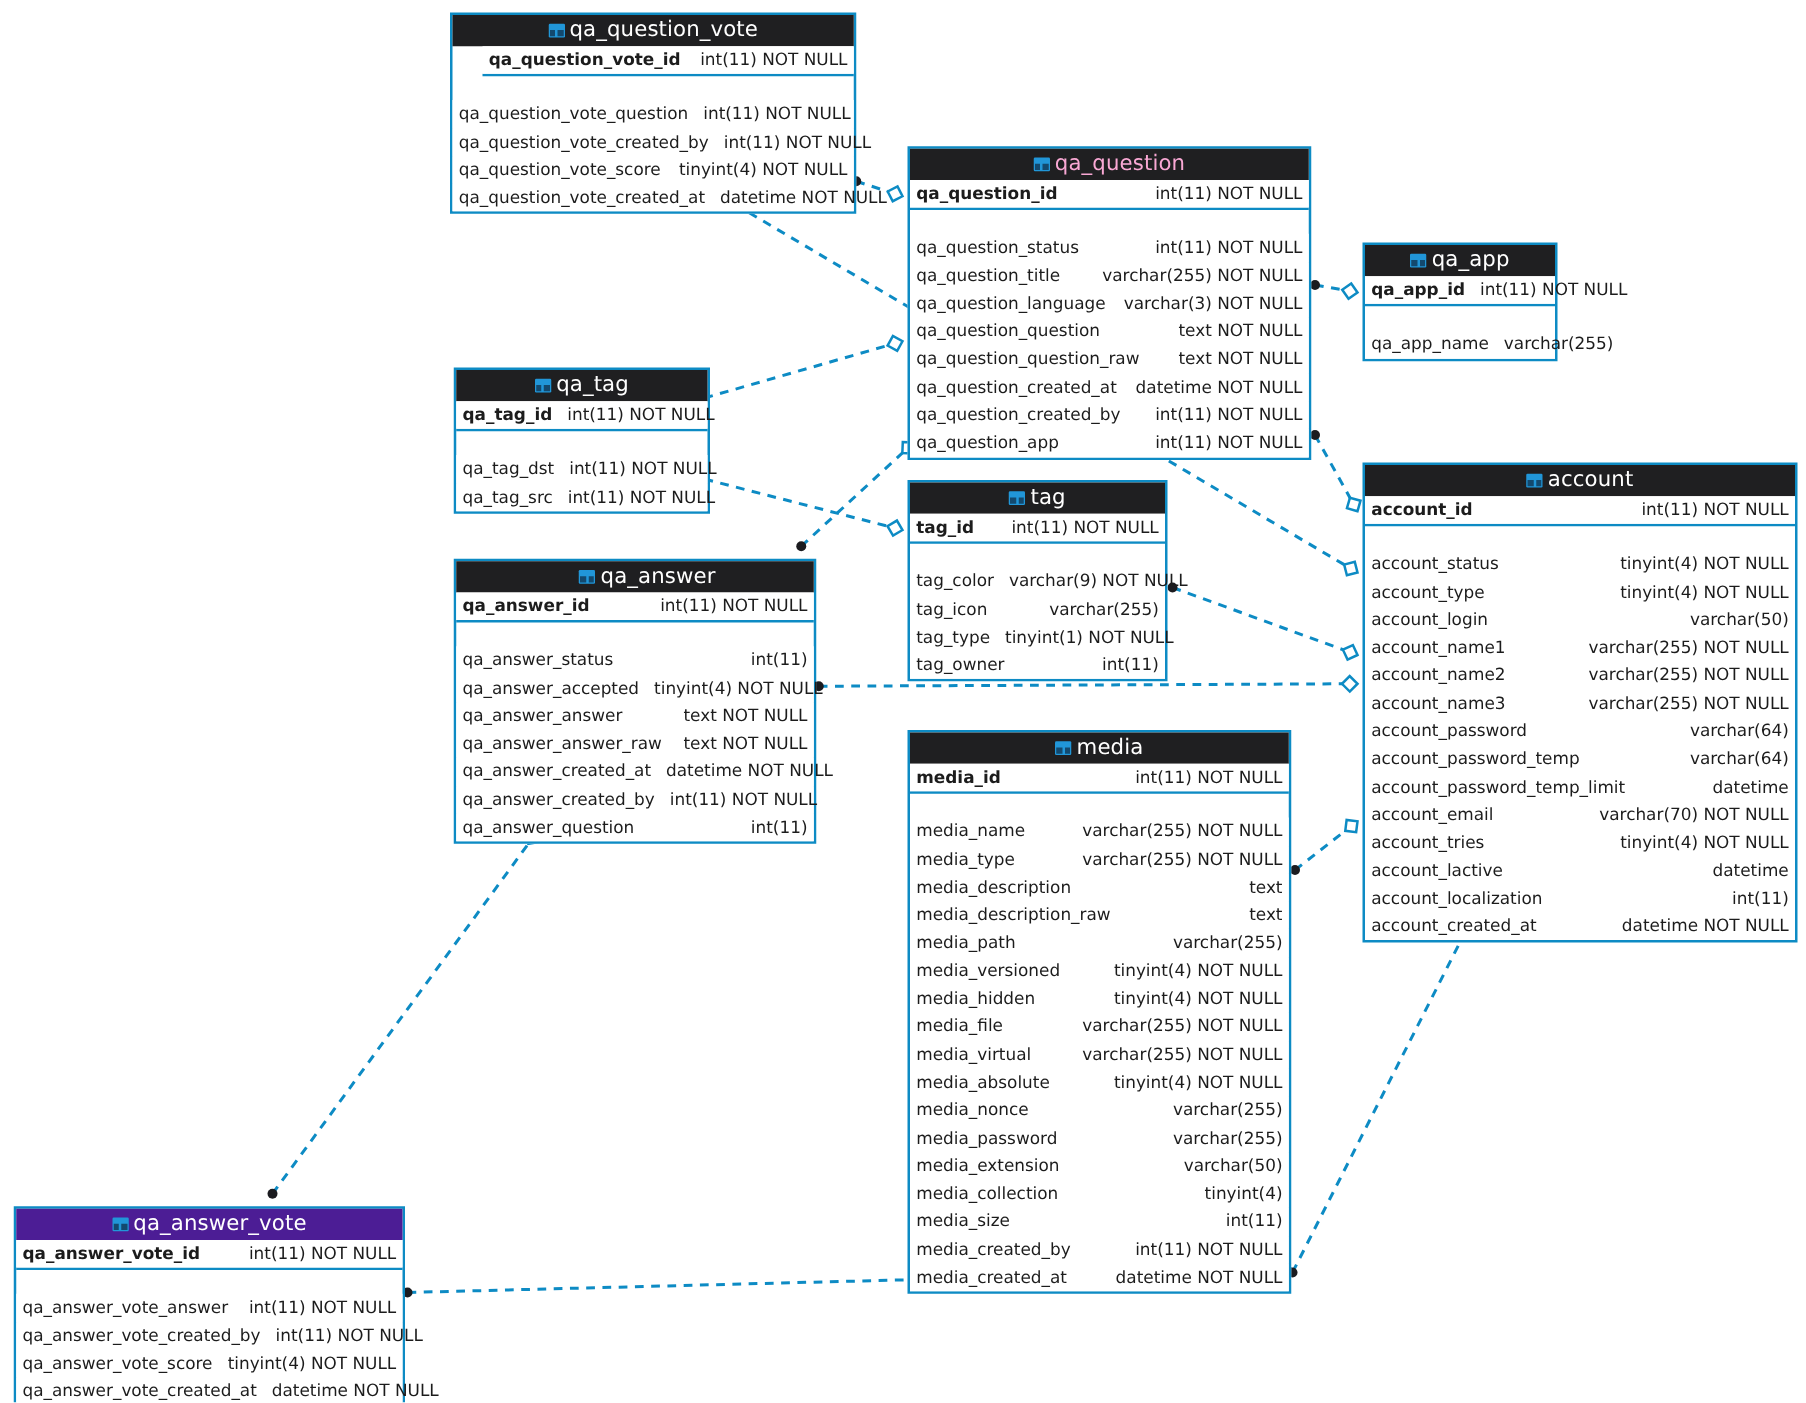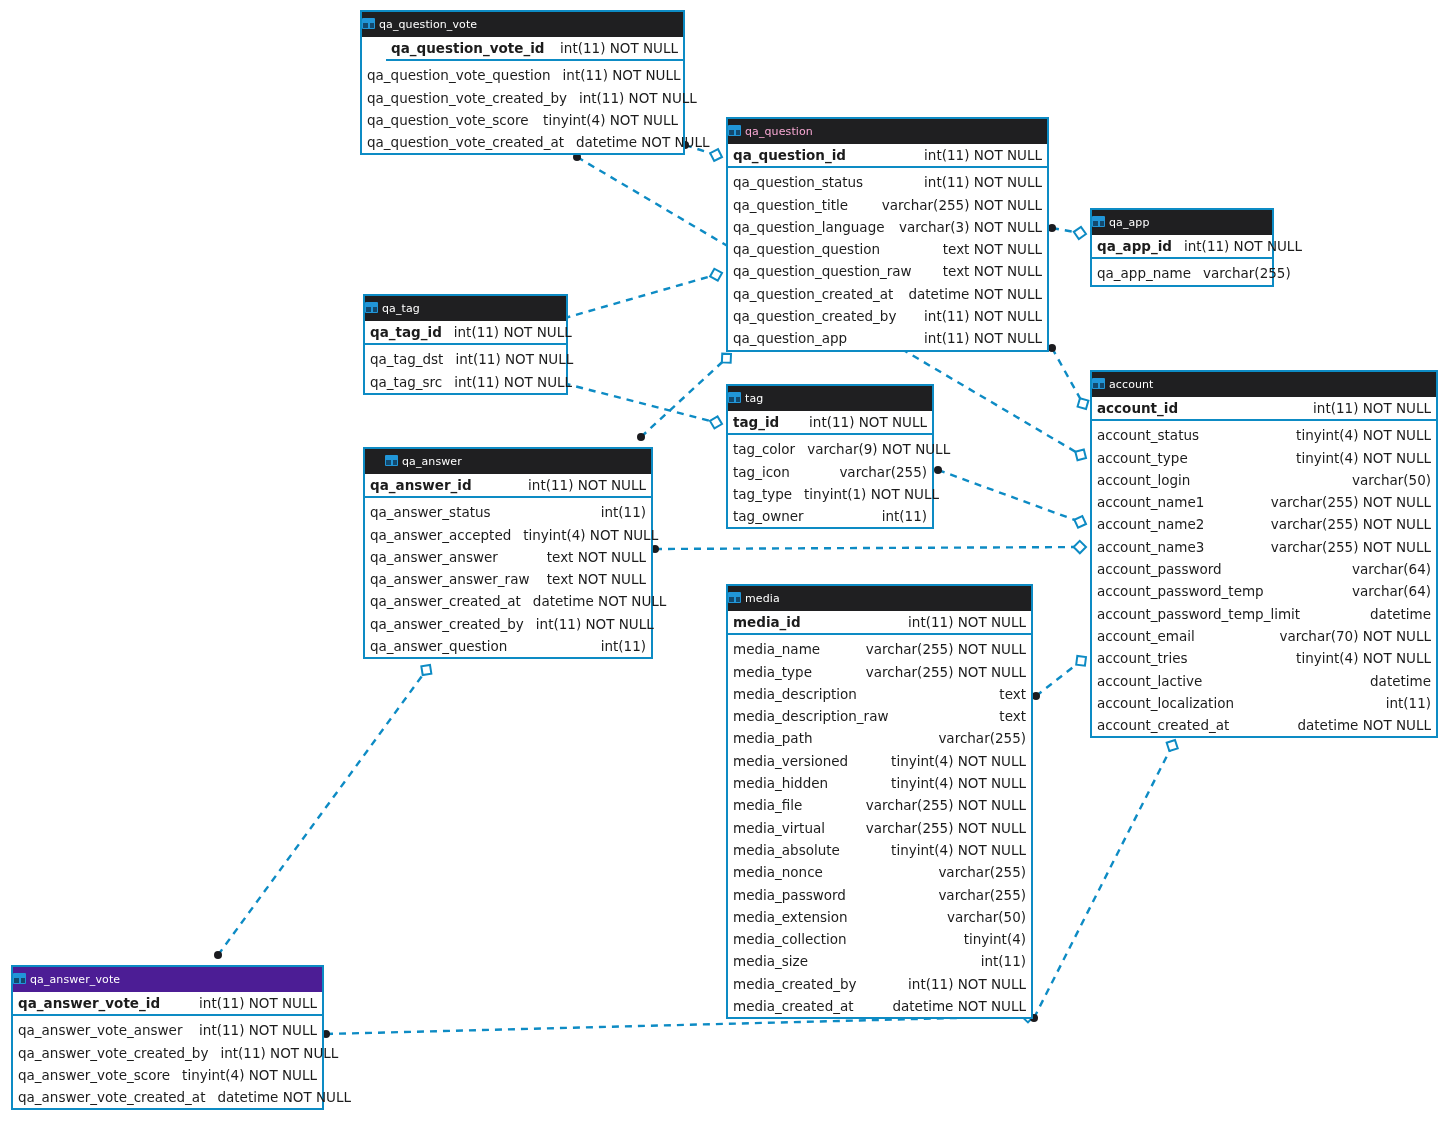--- a/index.html
+++ b/index.html
@@ -27,24 +27,24 @@
     position: absolute;
     box-sizing: border-box;
     border: 2px solid #0d8bc4;
     background: #ffffff;
     z-index: 2;
     box-shadow: 0 0 0 0 rgba(0,0,0,0);
   }
   .tbl-header {
     background: #1f1f21;
     color: #ffffff;
-    font-size: 11px;
+    font-size: 17px;
     line-height: 25px;
     height: 25px;
-    text-align: left;
+    text-align: center;
     white-space: nowrap;
     letter-spacing: 0.1px;
   }
   .tbl-icon {
     display: inline-block;
     width: 13px;
     height: 11px;
     vertical-align: -1px;
     margin-right: 4px;
     position: relative;
@@ -77,21 +77,21 @@
     height: 22.3px;
     padding: 0 5px;
     color: #1c1c1c;
     white-space: nowrap;
     background: #ffffff;
   }
   .row .fname { text-align: left; }
   .row .ftype { text-align: right; margin-left: 12px; }
   .pk-row .row { font-weight: bold; }
   .pk-row .row .ftype { font-weight: normal; }
-  .body-rows { padding-top: 3px; }
+  .body-rows { padding-top: 19px; }
 </style>
 </head>
 <body>
 
 <div id="canvas">
   <svg id="edges" width="1445" height="1122" viewBox="0 0 1445 1122">
       <g>
         <line x1="685" y1="145" x2="713.4389946294611" y2="154.22345771766308" stroke="#0d8bc4" stroke-width="2.4" stroke-dasharray="7 6"></line>
         <circle cx="685" cy="145" r="4" fill="#1b1b1f"></circle>
         <polygon points="722.00,157.00 714.19,160.98 710.20,153.17 718.02,149.19" fill="#ffffff" stroke="#0d8bc4" stroke-width="2"></polygon>
@@ -220,21 +220,21 @@
         <div class="row">
           <span class="fname">qa_question_created_by</span>
           <span class="ftype">int(11) NOT NULL</span>
         </div>
         <div class="row">
           <span class="fname">qa_question_app</span>
           <span class="ftype">int(11) NOT NULL</span>
         </div>
       </div>
     </div>
-    <div class="table-box" style="left: 1090px; top: 208px; width: 184px; border-color: rgb(13, 139, 196);">
+    <div class="table-box" style="left: 1090px; top: 194px; width: 156px; border-color: rgb(13, 139, 196);">
       <div class="tbl-header" style="background: rgb(31, 31, 33); color: rgb(255, 255, 255);"><span class="tbl-icon"></span><span>qa_app</span></div>
       <div class="pk-row" style="border-bottom-color: rgb(13, 139, 196);">
         <div class="row">
           <span class="fname">qa_app_id</span>
           <span class="ftype">int(11) NOT NULL</span>
         </div>
       </div>
       <div class="body-rows">
         <div class="row">
           <span class="fname">qa_app_name</span>

